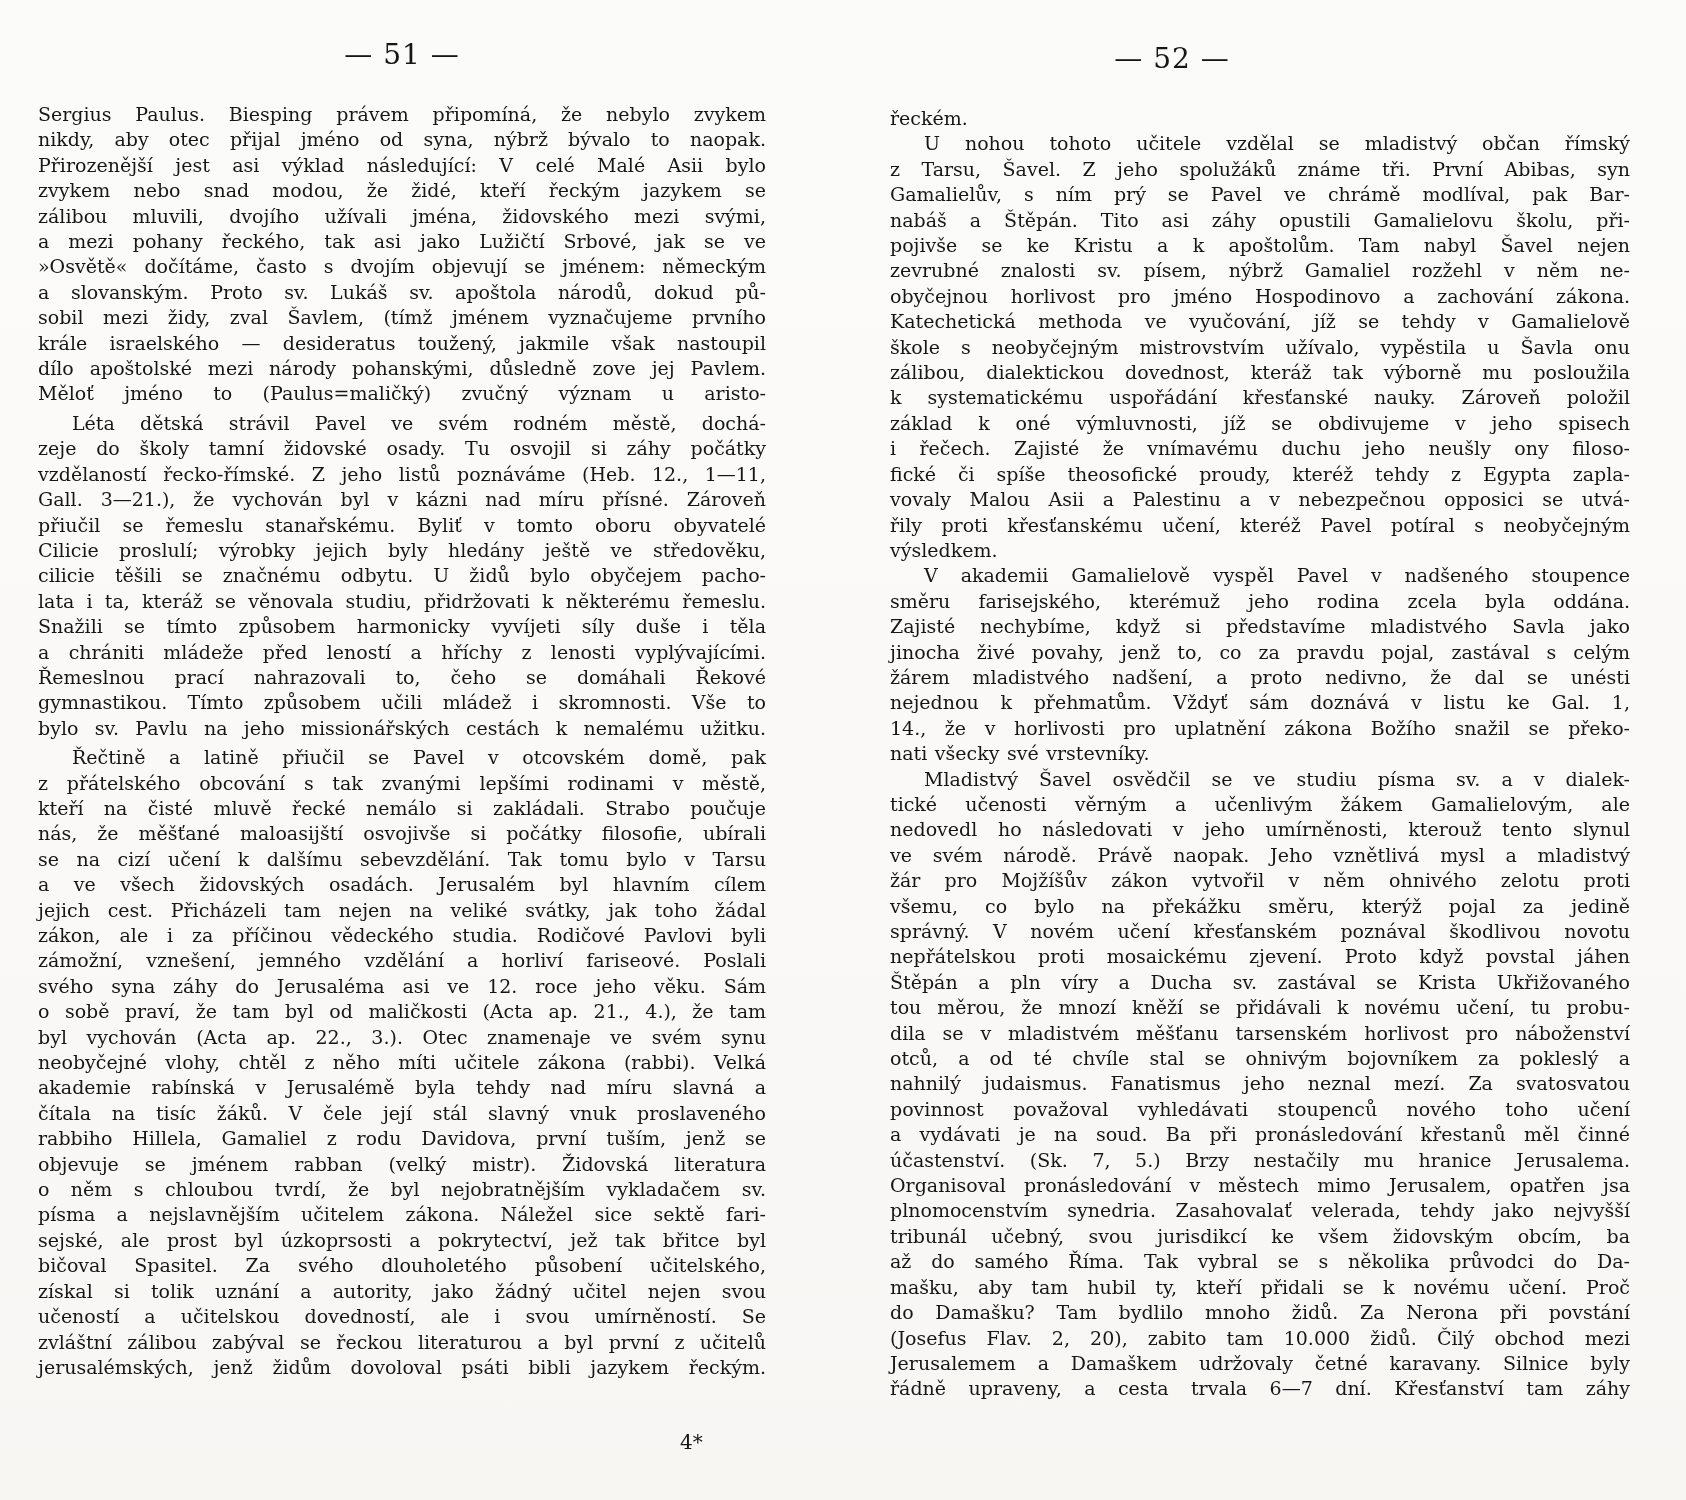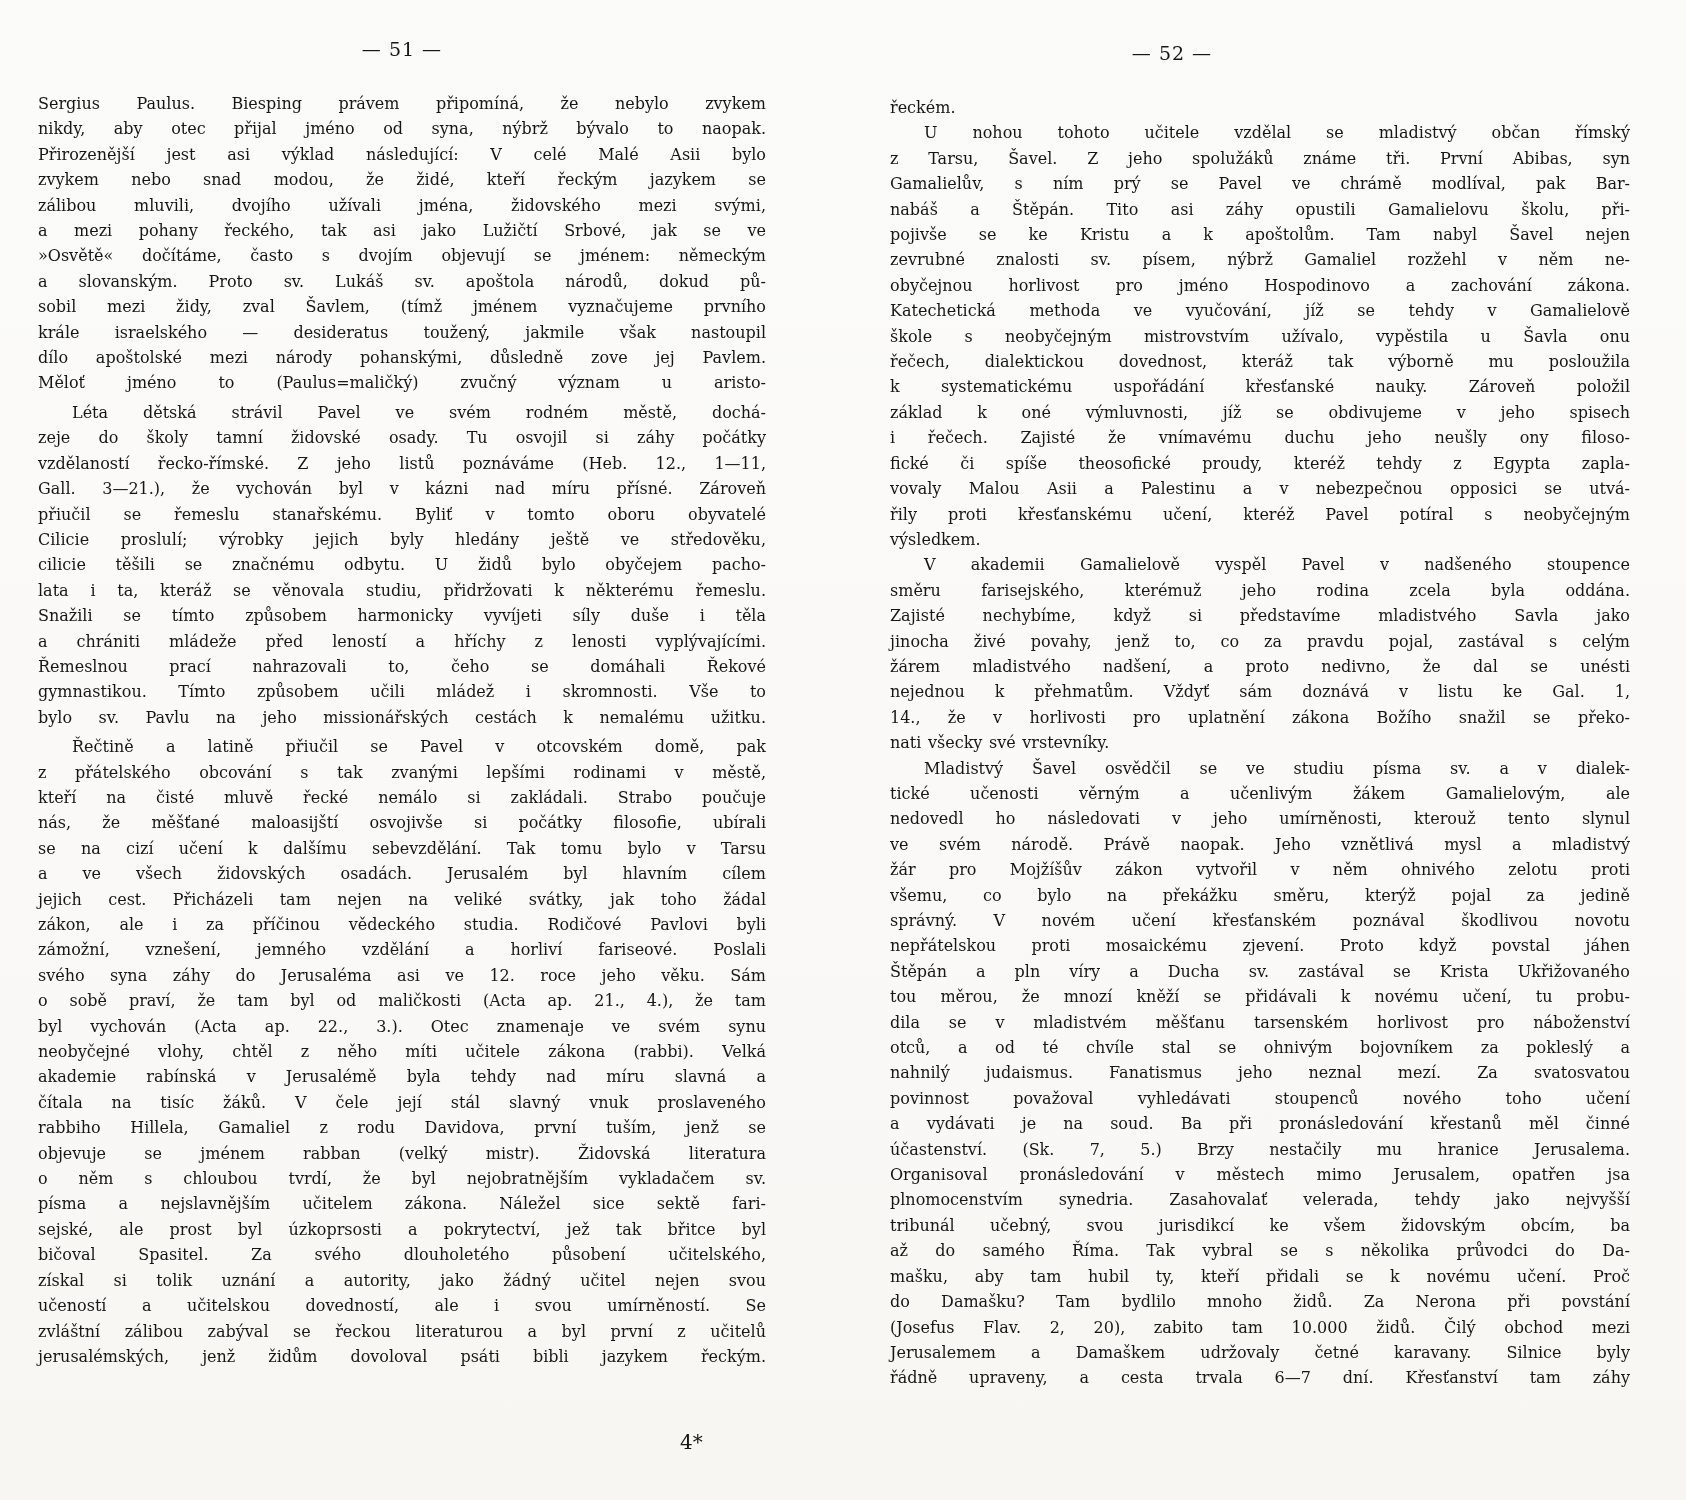--- a/index.html
+++ b/index.html
@@ -17,29 +17,29 @@
   }
   .scan-page {
     position: absolute;
     top: 0;
   }
   #page-51 { left: 38px;  width: 728px; }
   #page-52 { left: 890px; width: 740px; }
 
   .page-number {
     text-align: center;
-    font-size: 19px;
+    font-size: 28px;
     letter-spacing: 1px;
     white-space: pre;
   }
   #page-51 .page-number { margin-top: 38px; }
   #page-52 .page-number { margin-top: 42px; transform: translateX(-88px); }
 
   .page-text {
-    font-size: 16px;
+    font-size: 19px;
     line-height: 25.4px;
     word-spacing: 1.5px;
   }
   #page-51 .page-text { margin-top: 31px; }
   #page-52 .page-text { margin-top: 31px; }
 
   .line {
     text-align: justify;
     text-align-last: justify;
   }
@@ -134,21 +134,21 @@
       <div class="paragraph indent">
         <div class="line">U nohou tohoto učitele vzdělal se mladistvý občan římský</div>
         <div class="line">z Tarsu, Šavel. Z jeho spolužáků známe tři. První Abibas, syn</div>
         <div class="line">Gamalielův, s ním prý se Pavel ve chrámě modlíval, pak Bar-</div>
         <div class="line">nabáš a Štěpán. Tito asi záhy opustili Gamalielovu školu, při-</div>
         <div class="line">pojivše se ke Kristu a k apoštolům. Tam nabyl Šavel nejen</div>
         <div class="line">zevrubné znalosti sv. písem, nýbrž Gamaliel rozžehl v něm ne-</div>
         <div class="line">obyčejnou horlivost pro jméno Hospodinovo a zachování zákona.</div>
         <div class="line">Katechetická methoda ve vyučování, jíž se tehdy v Gamalielově</div>
         <div class="line">škole s neobyčejným mistrovstvím užívalo, vypěstila u Šavla onu</div>
-        <div class="line">řečech, dialektickou dovednost, kteráž tak výborně mu posloužila</div>
+        <div class="line">zálibou, dialektickou dovednost, kteráž tak výborně mu posloužila</div>
         <div class="line">k systematickému uspořádání křesťanské nauky. Zároveň položil</div>
         <div class="line">základ k oné výmluvnosti, jíž se obdivujeme v jeho spisech</div>
         <div class="line">i řečech. Zajisté že vnímavému duchu jeho neušly ony filoso-</div>
         <div class="line">fické či spíše theosofické proudy, kteréž tehdy z Egypta zapla-</div>
         <div class="line">vovaly Malou Asii a Palestinu a v nebezpečnou opposici se utvá-</div>
         <div class="line">řily proti křesťanskému učení, kteréž Pavel potíral s neobyčejným</div>
         <div class="line short-last">výsledkem.</div>
       </div>
       <div class="paragraph indent">
         <div class="line">V akademii Gamalielově vyspěl Pavel v nadšeného stoupence</div>

